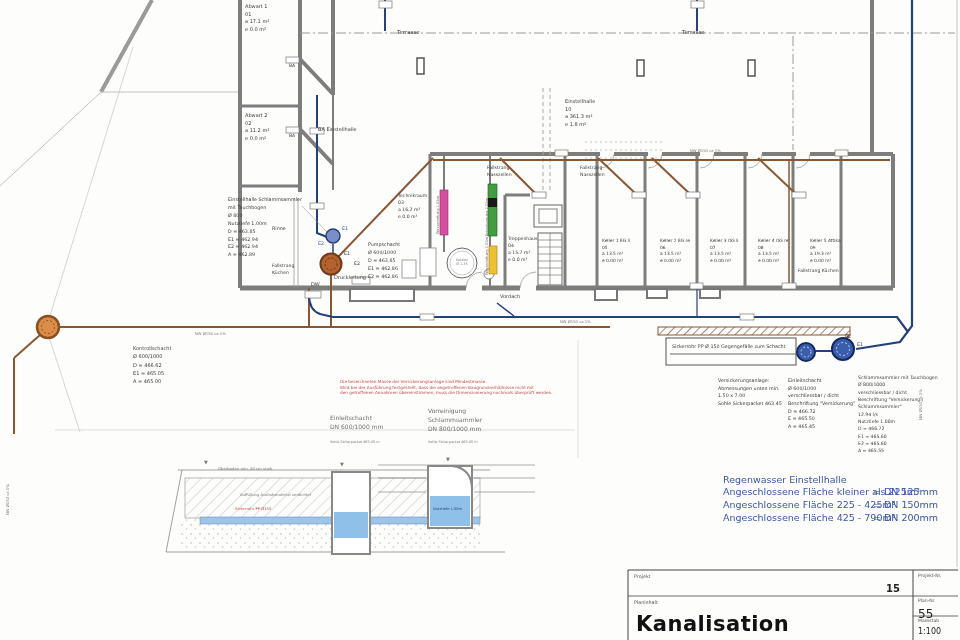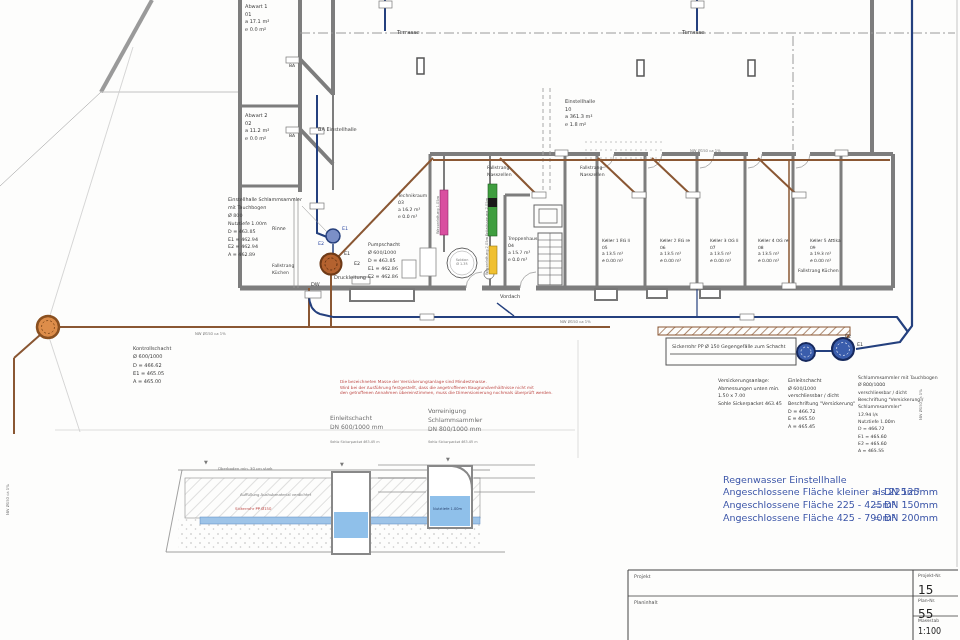--- a/index.html
+++ b/index.html
@@ -427,20 +427,21 @@
     <span style="white-space:nowrap;">= DN 125mm</span>
     <span style="white-space:nowrap;">Angeschlossene Fläche 225 - 425m³</span>
     <span style="white-space:nowrap;">= DN 150mm</span>
     <span style="white-space:nowrap;">Angeschlossene Fläche 425 - 790m³</span>
     <span style="white-space:nowrap;">= DN 200mm</span>
   </div>
 </div>
 
 <div class="t" style="left:634px;top:573px;font-size:4.8px;color:#555;">Projekt</div>
 <div class="t" style="left:918px;top:573px;font-size:4.5px;color:#555;">Projekt-Nr.</div>
-<div class="t" style="left:918px;top:581px;font-size:12px;color:#222;">15</div>
+<div class="t" style="left:886px;top:581px;font-size:10px;color:#222;font-weight:bold;">15</div>
 <div class="t" style="left:634px;top:599px;font-size:4.8px;color:#555;">Planinhalt</div>
+<div class="t kanal-title" style="left:636px;top:609px;font-size:21px;">Kanalisation</div>
 <div class="t" style="left:918px;top:598px;font-size:4.5px;color:#555;">Plan-Nr.</div>
 <div class="t" style="left:918px;top:605px;font-size:12px;color:#222;">55</div>
 <div class="t" style="left:918px;top:618px;font-size:4.5px;color:#555;">Massstab</div>
 <div class="t" style="left:918px;top:626px;font-size:8px;color:#222;">1:100</div>
 
 </div>
 
 </body></html>

